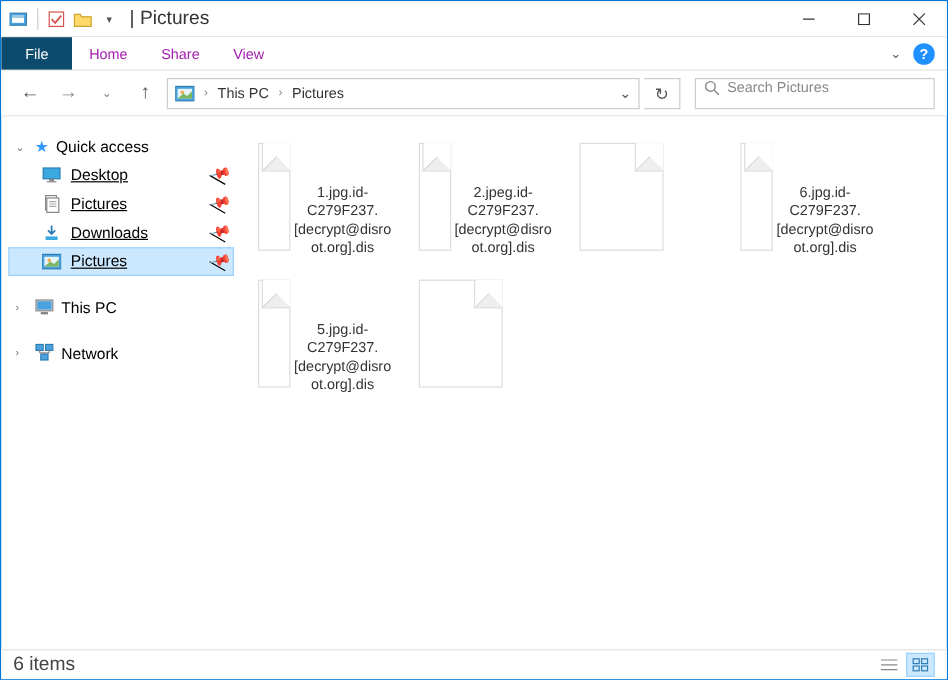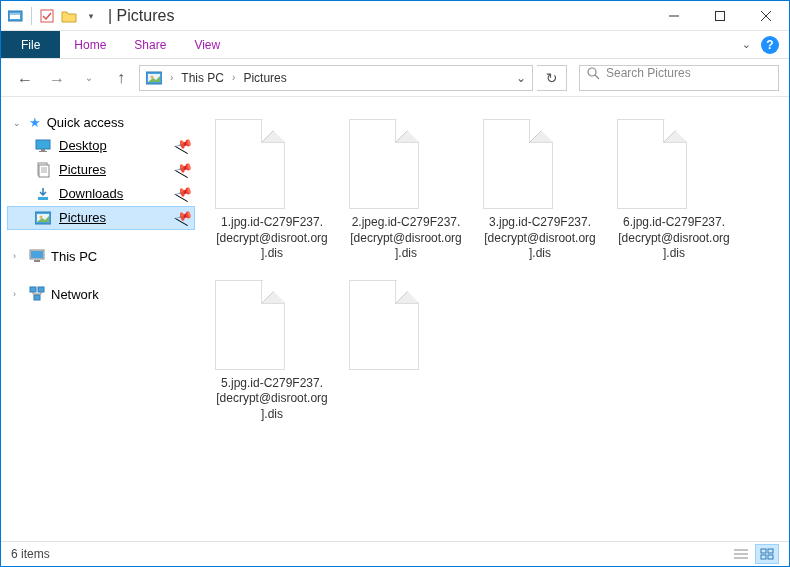--- a/index.html
+++ b/index.html
@@ -34,27 +34,27 @@
 .nav-group { margin-bottom: 14px; }
 .nav-header { display: flex; align-items: center; gap: 6px; padding: 4px 6px; cursor: pointer; }
 .nav-header .chev { font-size: 9px; color: #777; width: 10px; }
 .nav-header .star { color: #3399ff; }
 .nav-item { display: flex; gap: 8px; padding: 4px 4px 4px 28px; cursor: pointer; position: relative; text-decoration: underline; }
 .nav-item.selected { background: #cce8ff; border: 1px solid #99d1ff; padding: 3px 3px 3px 27px; }
 .nav-item .pin { margin-left: auto; color: #888; font-size: 12px; transform: rotate(30deg); }
 .icon-sm { width: 16px; height: 16px; }
 
 .file-area { flex: 1; padding: 18px 10px; display: flex; flex-wrap: wrap; align-content: flex-start; gap: 10px 12px; overflow-y: auto; }
-.file-item { width: 122px; display: flex; flex-direction: column; align-items: flex-start; cursor: pointer; padding: 4px; }
+.file-item { width: 122px; display: flex; align-items: flex-end; cursor: pointer; padding: 4px; }
 .file-thumb { width: 70px; height: 90px; background: #fff; border: 1px solid #ddd; position: relative; margin-bottom: 6px; }
 .file-thumb::before { content: ''; position: absolute; top: 0; right: 0; width: 22px; height: 22px; background: linear-gradient(135deg, #fff 0%, #fff 48%, #ccc 50%, #eee 52%, #eee 100%); border-left: 1px solid #ddd; border-bottom: 1px solid #ddd; }
 .file-thumb::after { content: ''; position: absolute; top: -1px; right: -1px; width: 23px; height: 23px; background: #fff; clip-path: polygon(100% 0, 0 0, 100% 100%); }
 .file-name { font-size: 12px; text-align: center; color: #333; line-height: 1.3; word-break: break-word; }
 
-.statusbar { height: 24px; border-top: 1px solid #e1e1e1; display: flex; align-items: center; padding: 0 10px; font-size: 12px; color: #444; background: #fff; }
+.statusbar { height: 24px; border-top: 1px solid #e1e1e1; display: flex; align-items: center; padding: 0 10px; font-size: 16px; color: #444; background: #fff; }
 .status-right { margin-left: auto; display: flex; gap: 2px; }
 .view-btn { width: 24px; height: 20px; border: 1px solid transparent; display: flex; align-items: center; justify-content: center; cursor: pointer; }
 .view-btn.active { border-color: #99d1ff; background: #cce8ff; }
 </style>
 </head>
 <body>
 
 <div class="titlebar">
   <div class="titlebar-left">
     <span class="qat-icon">
@@ -217,21 +217,20 @@
       <div class="file-item">
         <div class="file-thumb"></div>
         <div class="file-name">1.jpg.id-C279F237.[decrypt@disroot.org].dis</div>
       </div>
       <div class="file-item">
         <div class="file-thumb"></div>
         <div class="file-name">2.jpeg.id-C279F237.[decrypt@disroot.org].dis</div>
       </div>
       <div class="file-item">
         <div class="file-thumb"></div>
-        <div class="file-name">3.jpg.id-C279F237.[decrypt@disroot.org].dis</div>
       </div>
       <div class="file-item">
         <div class="file-thumb"></div>
         <div class="file-name">6.jpg.id-C279F237.[decrypt@disroot.org].dis</div>
       </div>
       <div class="file-item">
         <div class="file-thumb"></div>
         <div class="file-name">5.jpg.id-C279F237.[decrypt@disroot.org].dis</div>
       </div>
       <div class="file-item">

